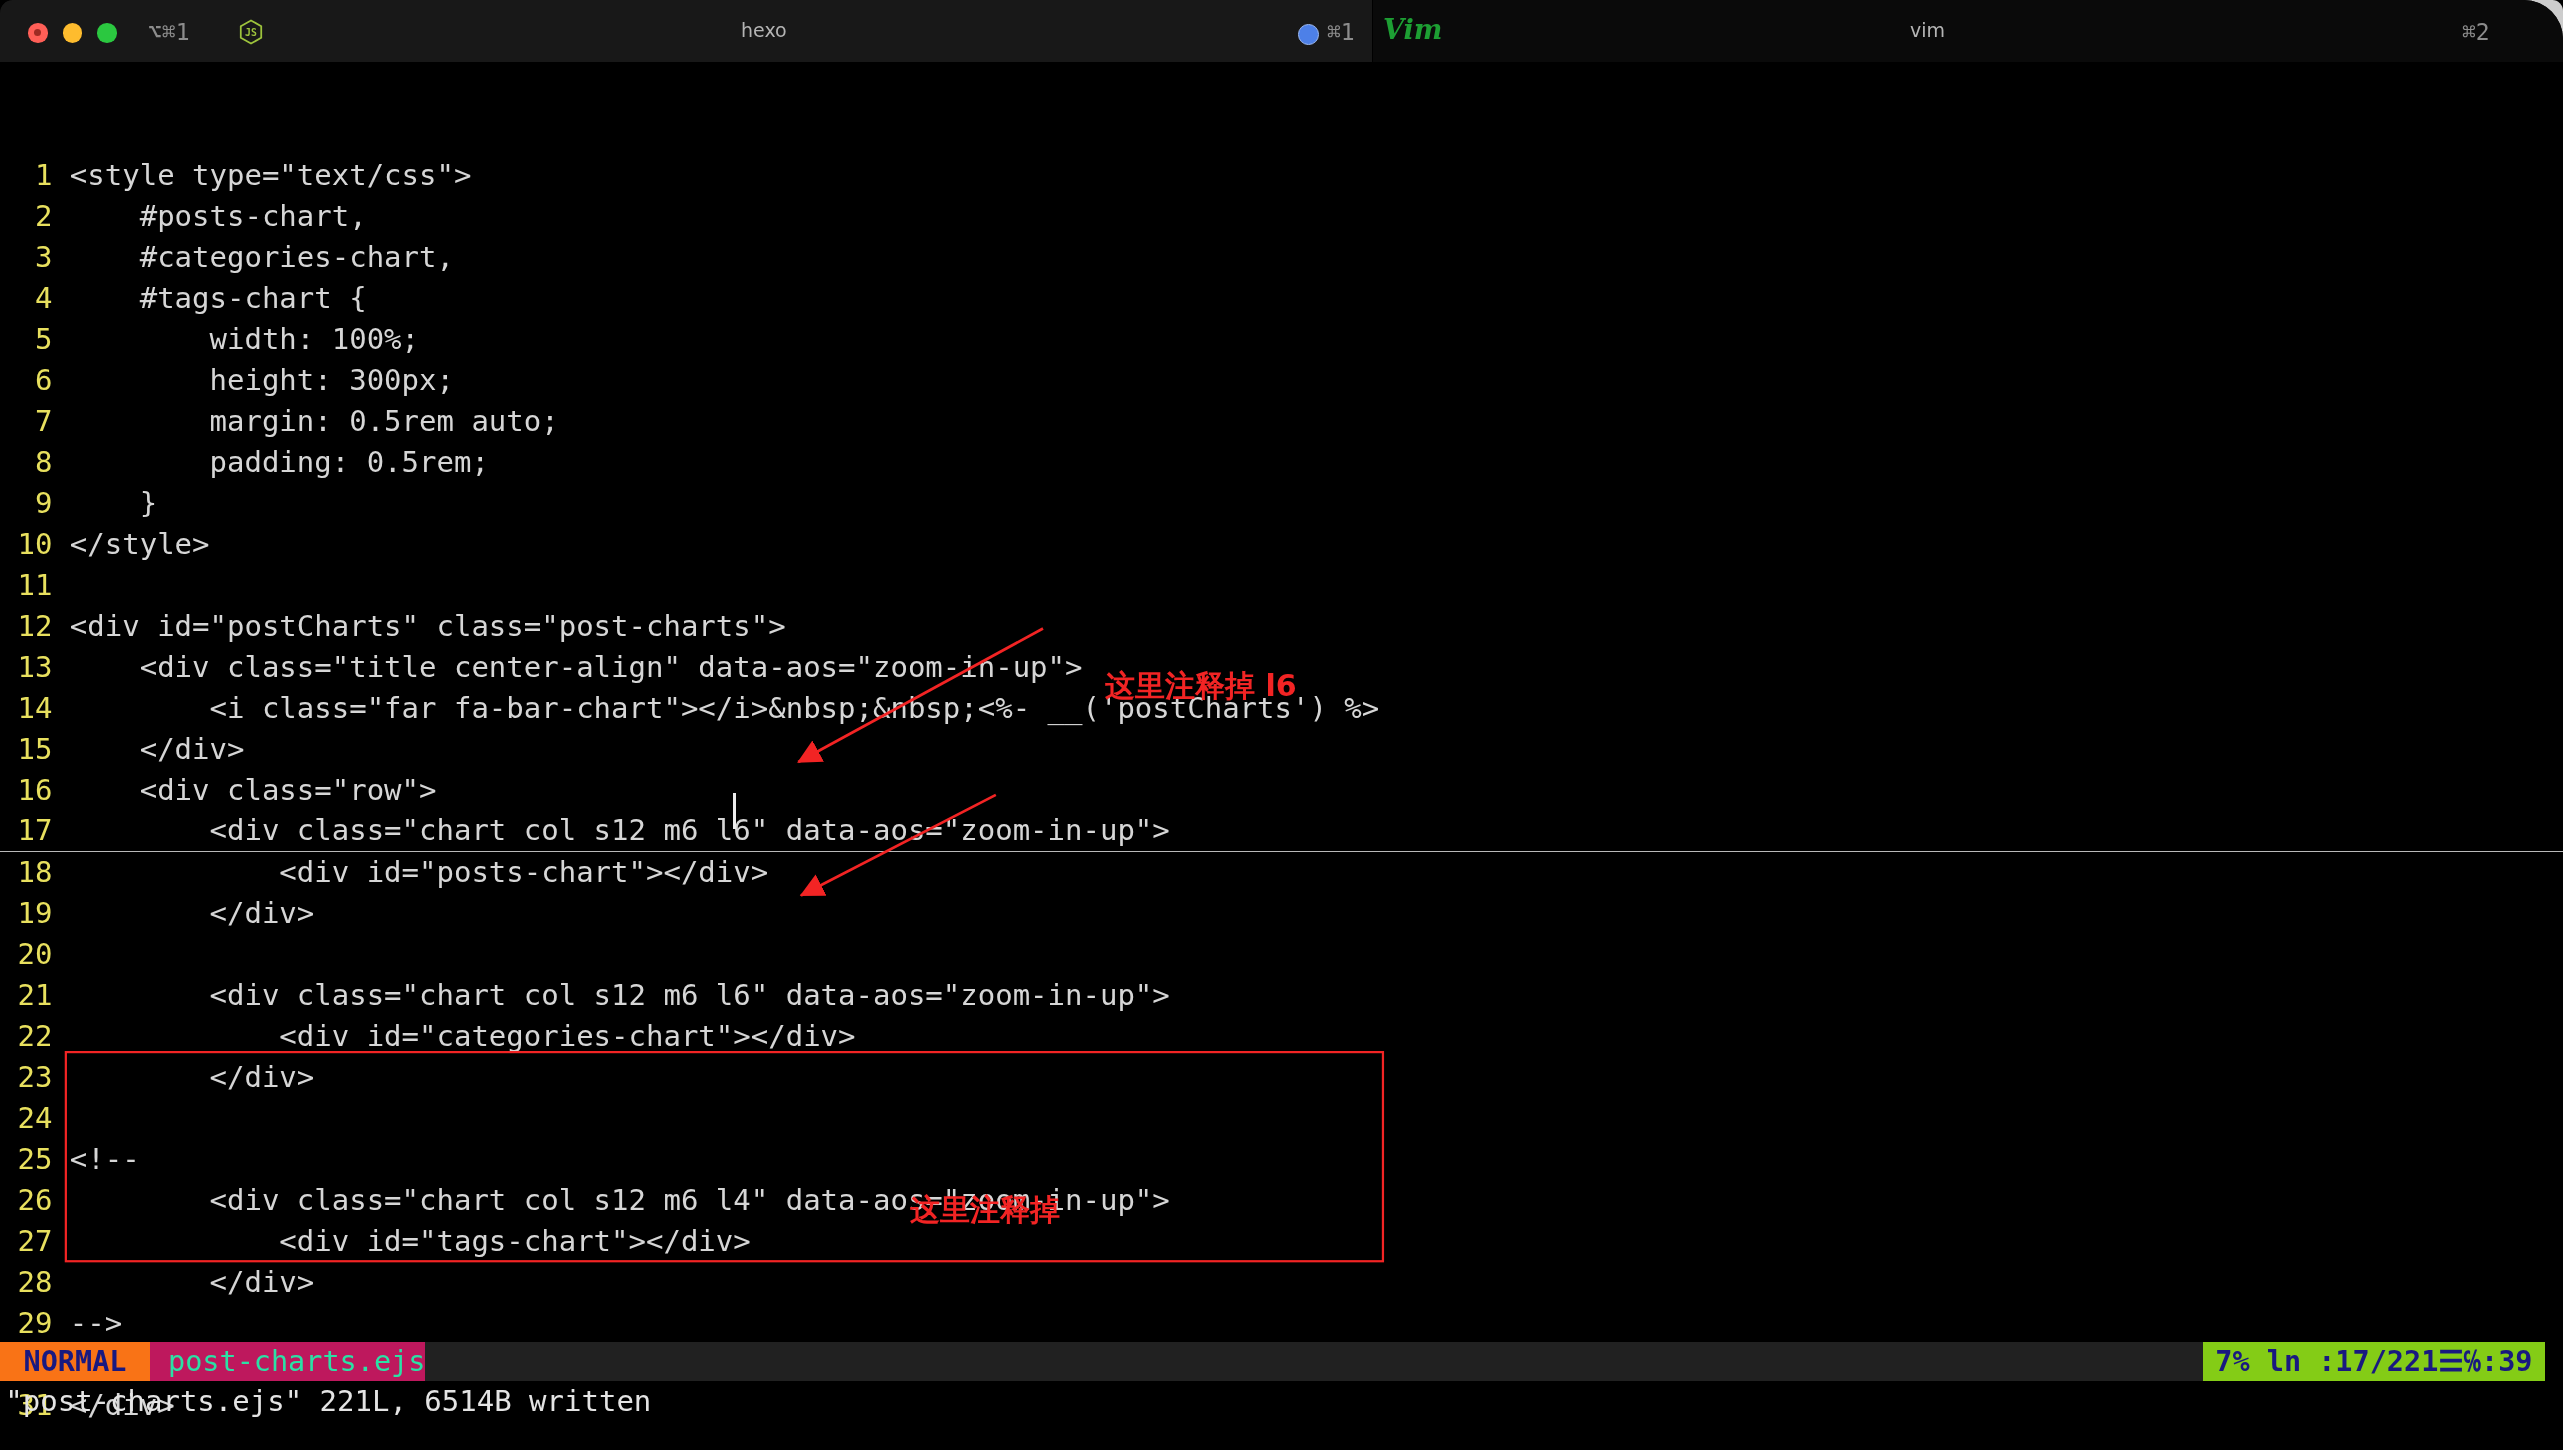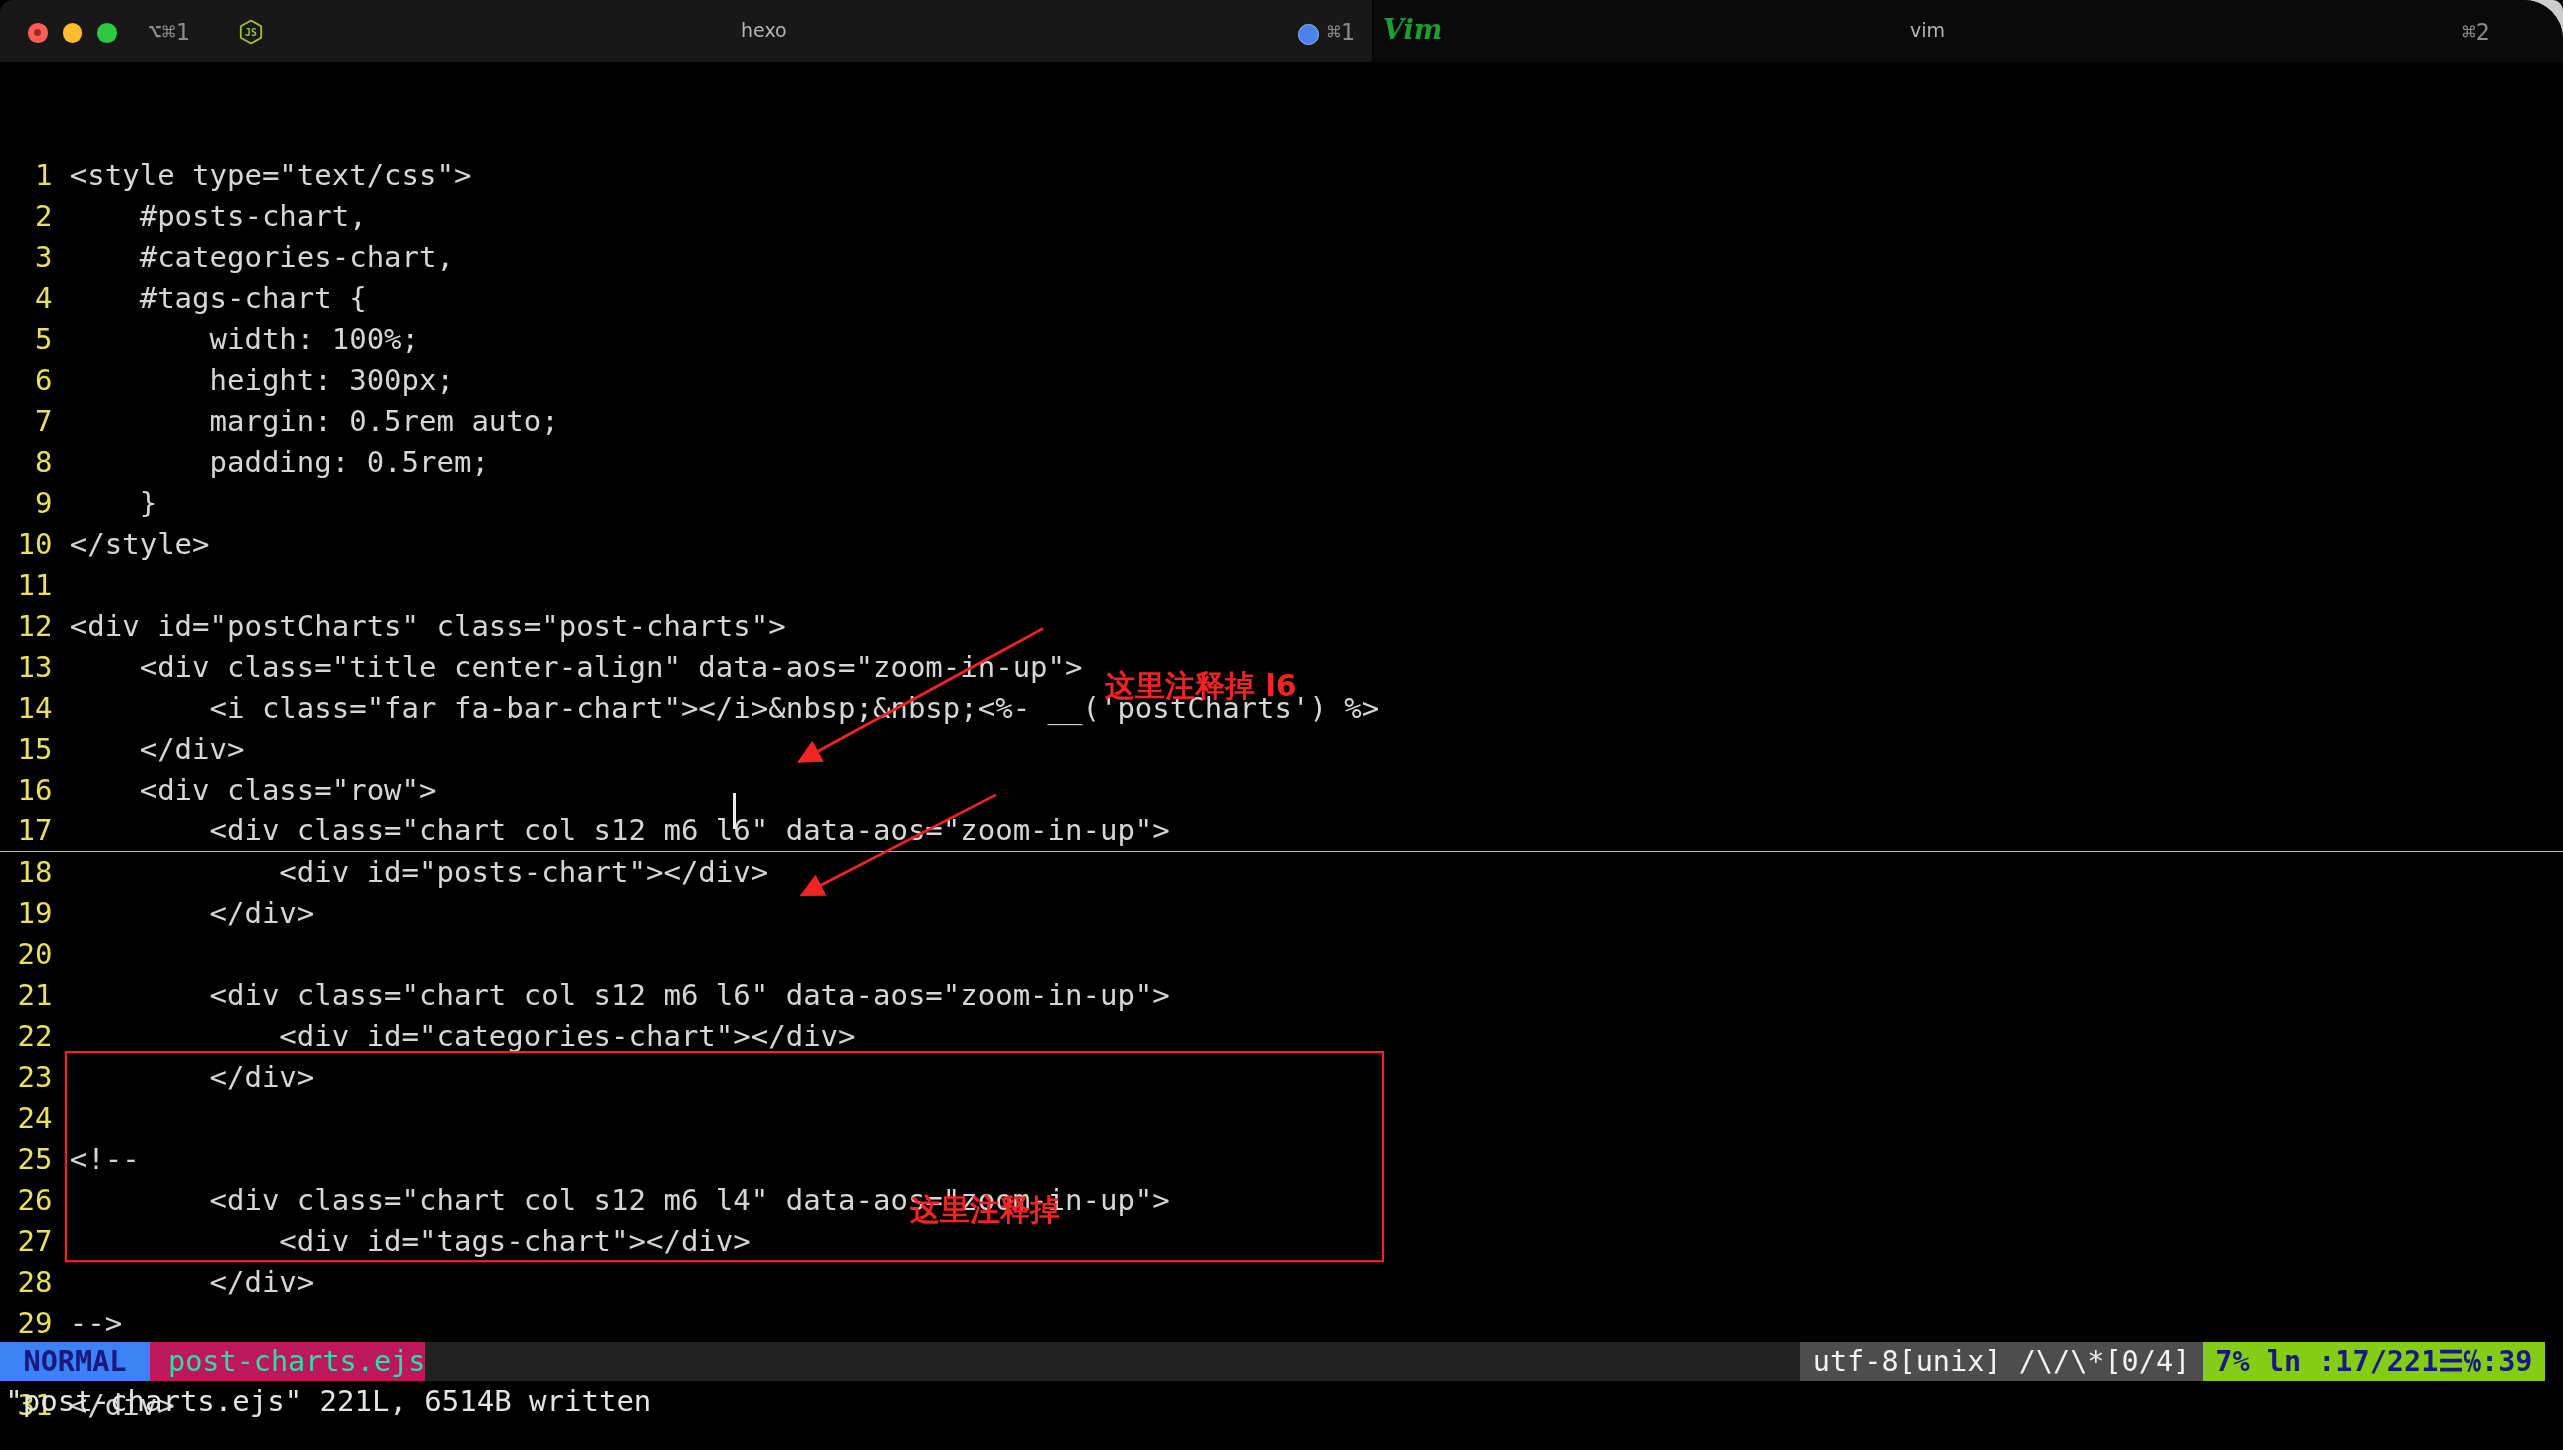--- a/index.html
+++ b/index.html
@@ -43,21 +43,21 @@
   
   .overlay{position:absolute;left:0;top:0;width:2563px;height:1451px;z-index:6;pointer-events:none;}
   .annotation{position:absolute;color:#f22424;font-size:30px;font-weight:bold;white-space:nowrap;
               font-family:"DejaVu Sans","Liberation Sans",sans-serif;z-index:7;}
   .ann-1{left:1105px;top:666px;}
   .ann-2{left:910px;top:1190px;}
 
   
   .statusbar{position:absolute;left:0;top:1342px;width:2563px;height:39px;display:flex;
              font-size:28.5px;line-height:39px;z-index:3;}
-  .seg-mode{width:150px;background:#3b82f6;color:#191980;font-weight:bold;text-align:center;}
+  .seg-mode{width:150px;background:#f97316;color:#191980;font-weight:bold;text-align:center;}
   .seg-file{background:#be185d;color:#2be0a5;padding:0 0 0 18px;}
   .seg-fill{flex:1;background:#212121;}
   .seg-enc{background:#4d4d4d;color:#f2f2f2;padding:0 12.5px;}
   .seg-pos{background:#84cc16;color:#191980;font-weight:bold;padding:0 12.5px;}
   .seg-cap{width:18px;background:#000;}
 
   .cmdline{position:absolute;left:0;top:1381px;width:2563px;height:41px;font-size:29px;
            line-height:41px;color:#e4e4e4;padding-left:5.3px;z-index:3;}
 </style>
 </head>
@@ -106,21 +106,20 @@
     <line x1="1119" y1="893" x2="900" y2="1006" stroke="#f22424" stroke-width="3" marker-end="url(#ah)"></line>
     <rect x="74" y="1182" width="1480" height="235" fill="none" stroke="#f22424" stroke-width="2.5"></rect>
   </svg>
   <div class="annotation ann-1">这里注释掉 l6</div>
   <div class="annotation ann-2">这里注释掉</div>
 
   <div class="statusbar">
     <div class="seg-mode">NORMAL</div>
     <div class="seg-file">post-charts.ejs</div>
     <div class="seg-fill"></div>
-    <div class="seg-enc">utf-8[unix] /\/\*[0/4]</div>
     <div class="seg-pos">7%  ln :17/221☰℅:39</div>
     <div class="seg-cap"></div>
   </div>
 
   <div class="cmdline">"post-charts.ejs" 221L, 6514B written</div>
 
 </div>
 
 
 </body></html>

